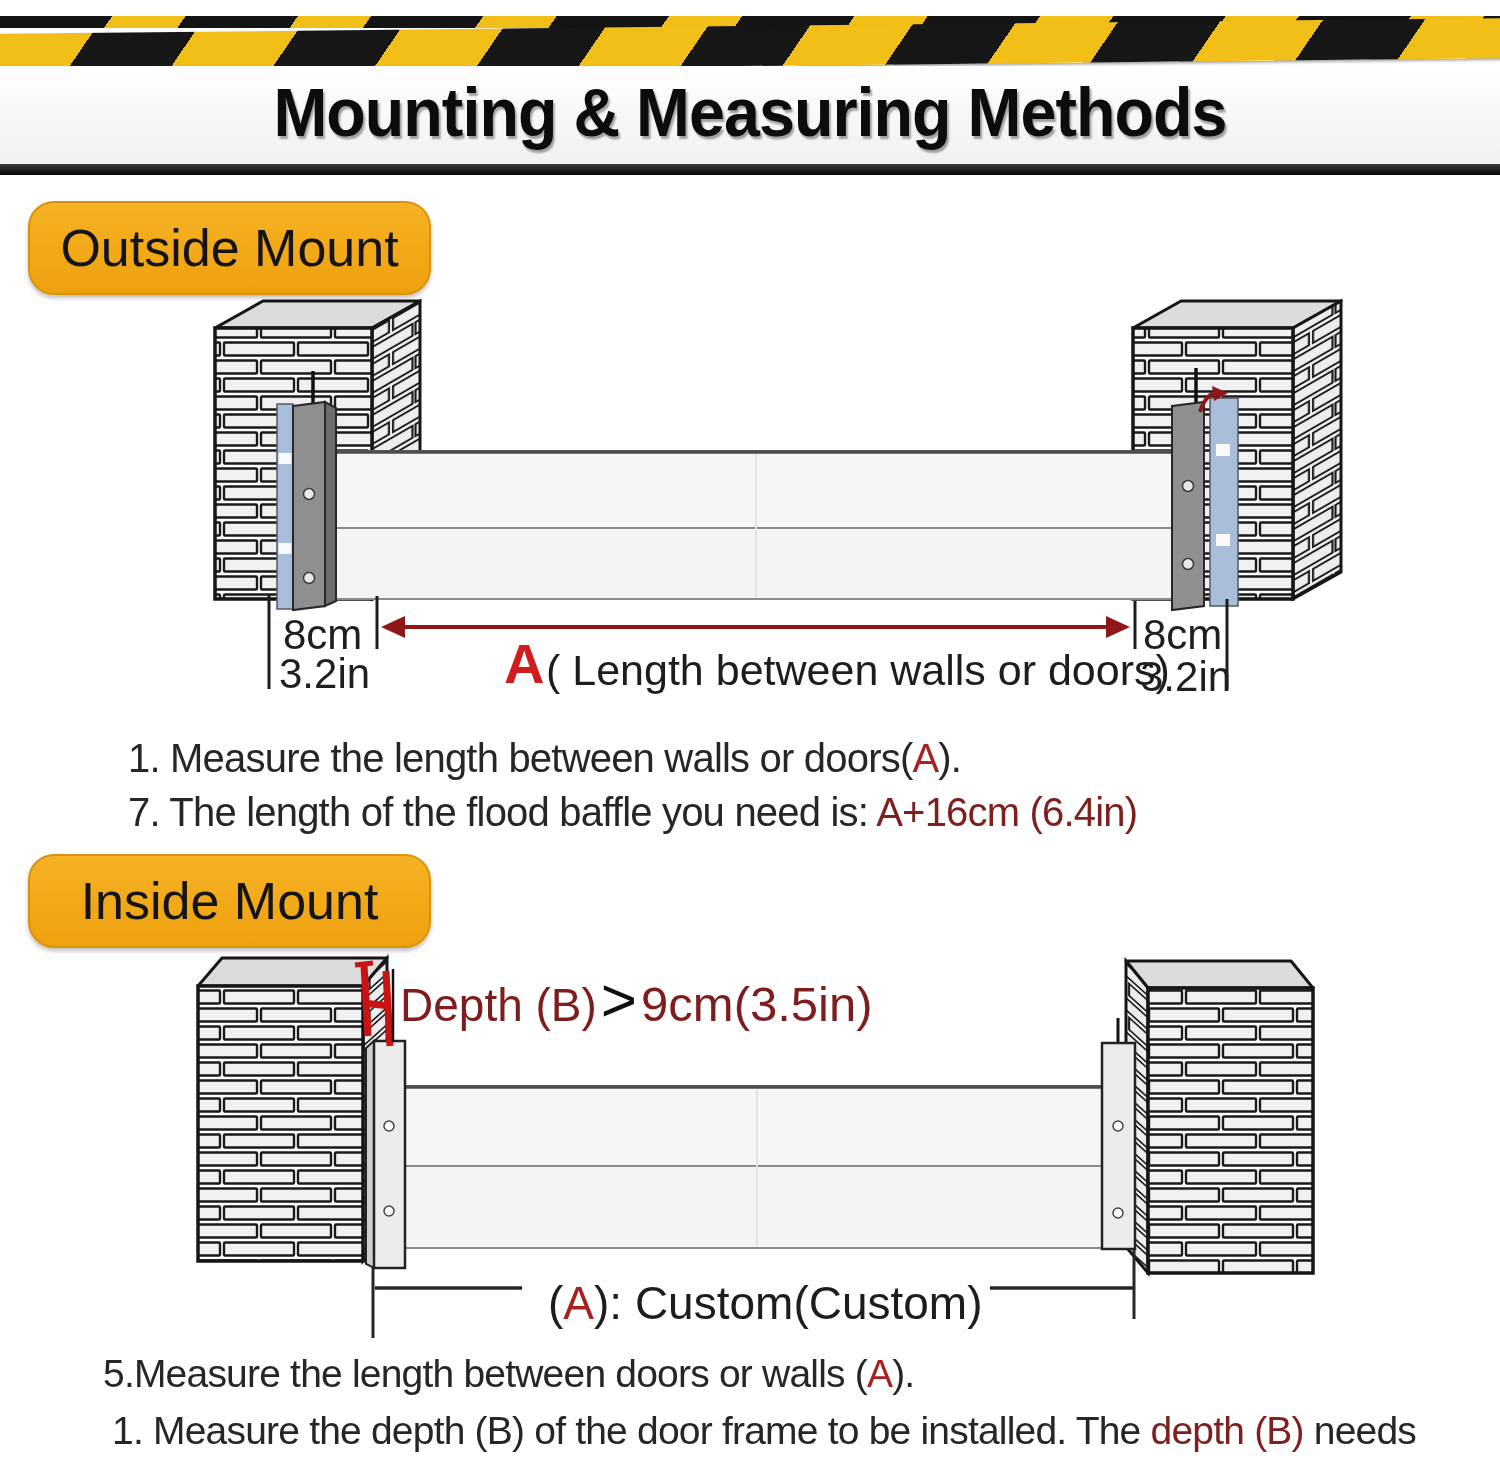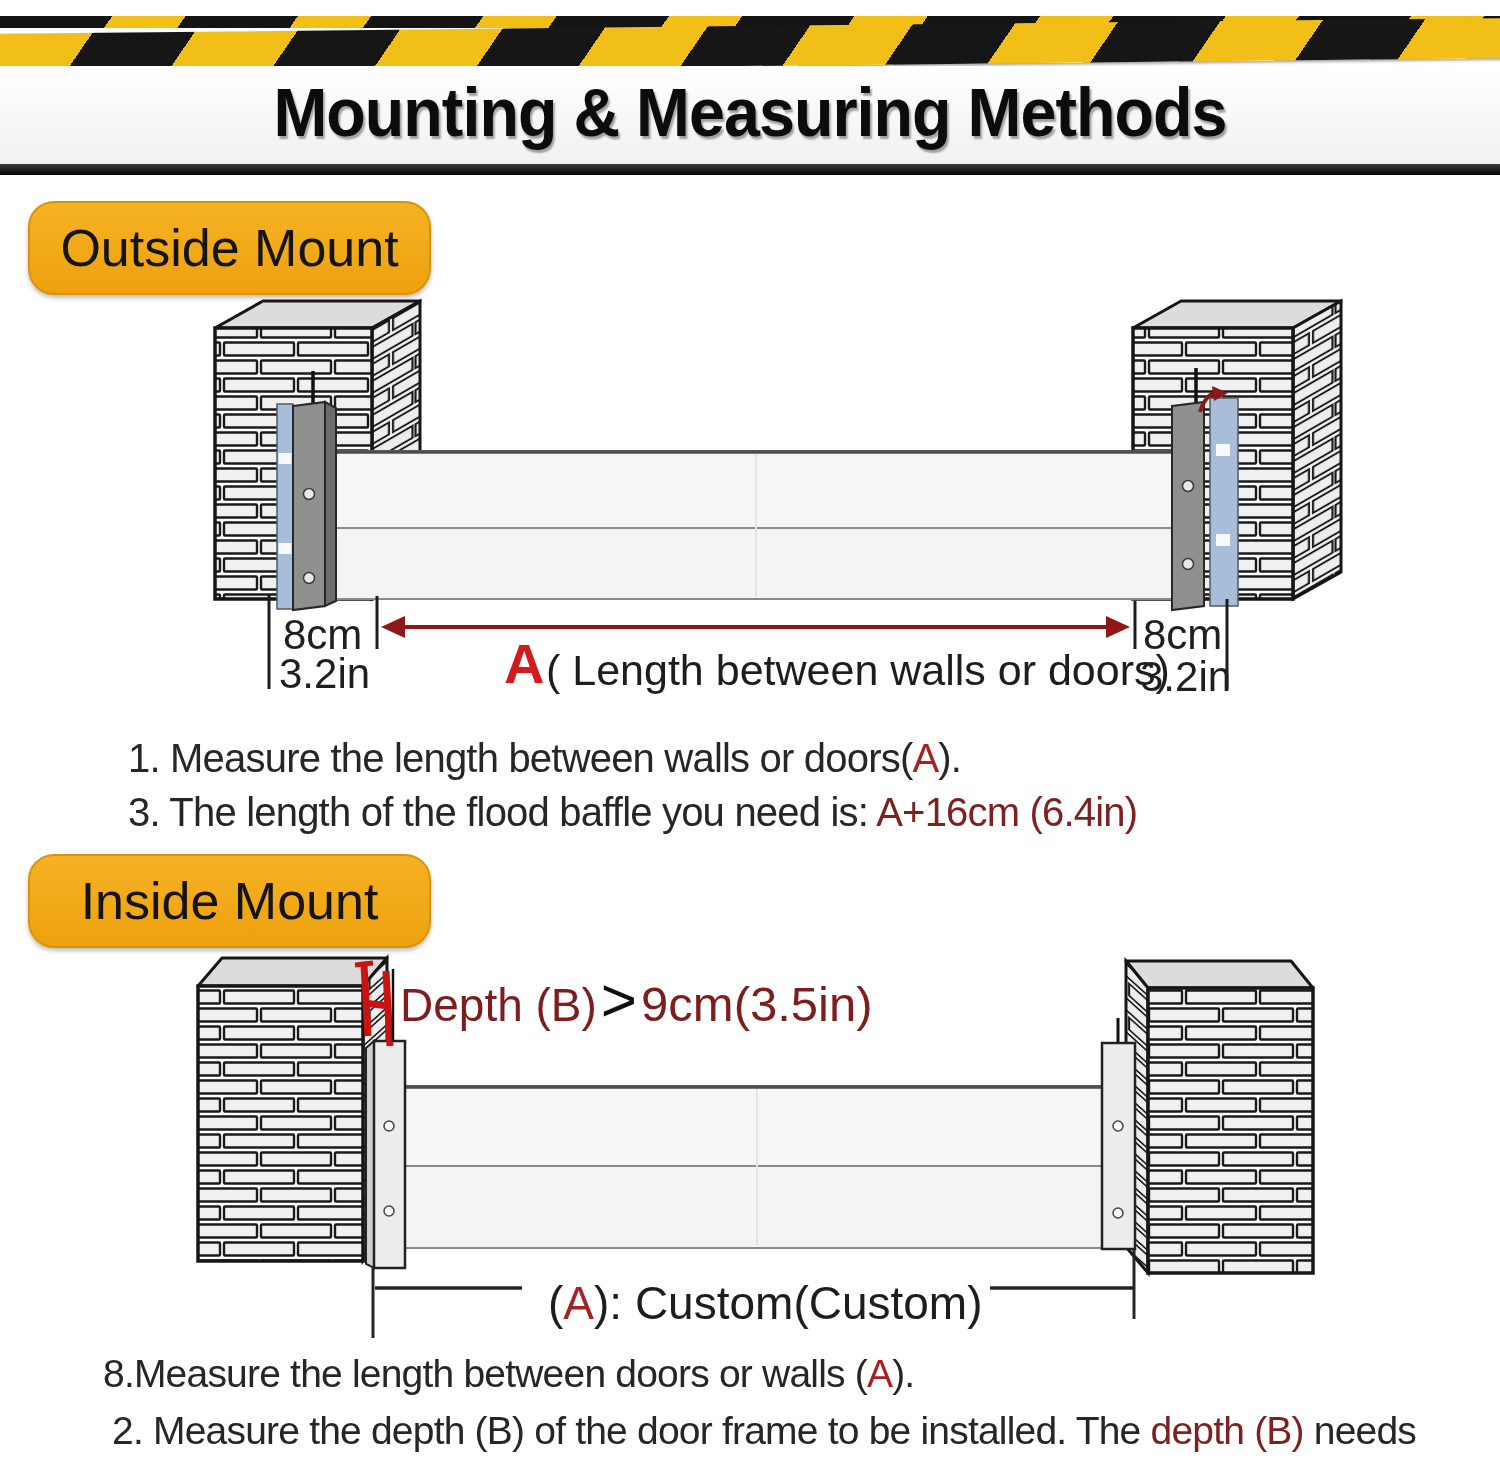--- a/index.html
+++ b/index.html
@@ -135,21 +135,21 @@
   </svg>
 
   <div class="abs dim" style="left:283px;top:598px">8cm</div>
   <div class="abs dim" style="left:279px;top:637px">3.2in</div>
   <div class="abs big-a">A</div>
   <div class="abs span-caption">( Length between walls or doors)</div>
   <div class="abs dim" style="left:1143px;top:598px">8cm</div>
   <div class="abs dim" style="left:1140px;top:640px">3.2in</div>
 
   <div class="abs instr" style="left:128px;top:722px"><span>1. Measure the length between walls or doors(</span><span class="red-letter">A</span><span>).</span></div>
-  <div class="abs instr" style="left:128px;top:776px"><span>3. The length of the flood baffle you need is: </span><span class="maroon">A+16cm (6.4in)</span><span></span></div>
+  <div class="abs instr" style="left:128px;top:776px"><span>7. The length of the flood baffle you need is: </span><span class="maroon">A+16cm (6.4in)</span><span></span></div>
 
   <svg class="diagram" style="top:930px" width="1500" height="410" viewBox="0 930 1500 410">
     <defs>
       <pattern id="bricks2" width="74" height="36" patternUnits="userSpaceOnUse">
         <rect width="74" height="36" fill="#fcfcfc"></rect>
         <rect x="2" y="2.5" width="70" height="13" rx="1" fill="#f0f0f0" stroke="#1a1a1a" stroke-width="2.4"></rect>
         <rect x="-35" y="20.5" width="70" height="13" rx="1" fill="#f0f0f0" stroke="#1a1a1a" stroke-width="2.4"></rect>
         <rect x="39" y="20.5" width="70" height="13" rx="1" fill="#f0f0f0" stroke="#1a1a1a" stroke-width="2.4"></rect>
       </pattern>
       <pattern id="bricksSideL" width="46" height="34" patternUnits="userSpaceOnUse" patternTransform="skewY(-42)">
@@ -216,16 +216,16 @@
   </svg>
 
   <div class="abs depth-note">
     <span class="maroon m1">Depth (B) </span>
     <span class="gt">&gt;</span>
     <span class="maroon m2">9cm(3.5in)</span>
   </div>
 
   <div class="abs len-custom"><span>(</span><span class="red-letter" style="font-weight:400;color:#a82121">A</span><span>): Custom(Custom)</span></div>
 
-  <div class="abs instr" style="left:103px;top:1338px;font-size:39px"><span>8.Measure the length between doors or walls (</span><span class="red-letter">A</span><span>).</span></div>
-  <div class="abs instr" style="left:112px;top:1395px;font-size:39px"><span>2. Measure the depth (B) of the door frame to be installed. The </span><span class="maroon">depth (B)</span><span> needs</span></div>
+  <div class="abs instr" style="left:103px;top:1338px;font-size:39px"><span>5.Measure the length between doors or walls (</span><span class="red-letter">A</span><span>).</span></div>
+  <div class="abs instr" style="left:112px;top:1395px;font-size:39px"><span>1. Measure the depth (B) of the door frame to be installed. The </span><span class="maroon">depth (B)</span><span> needs</span></div>
 
 </div>
 
 </body></html>

